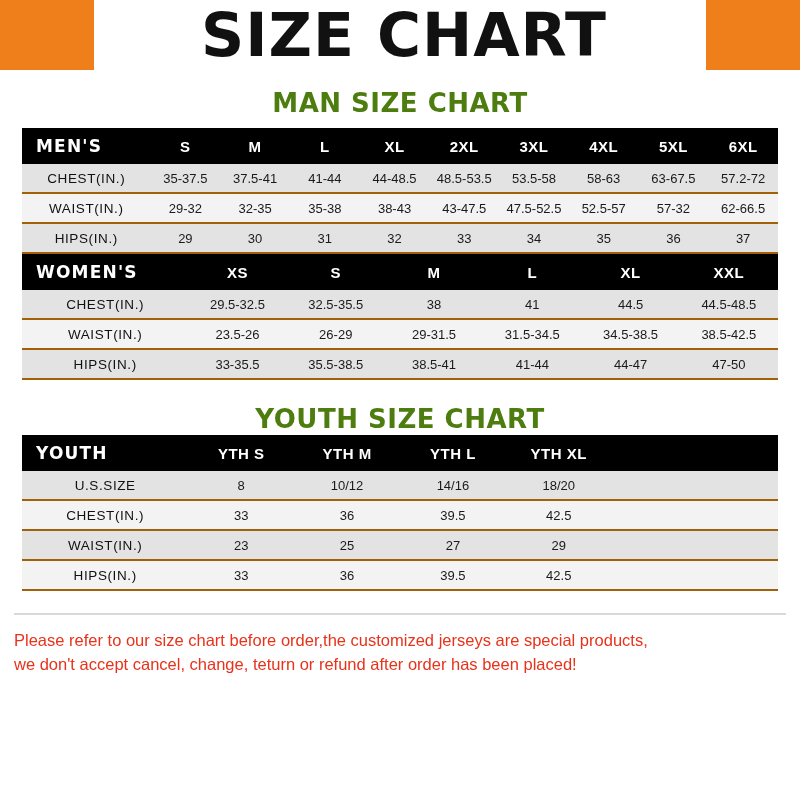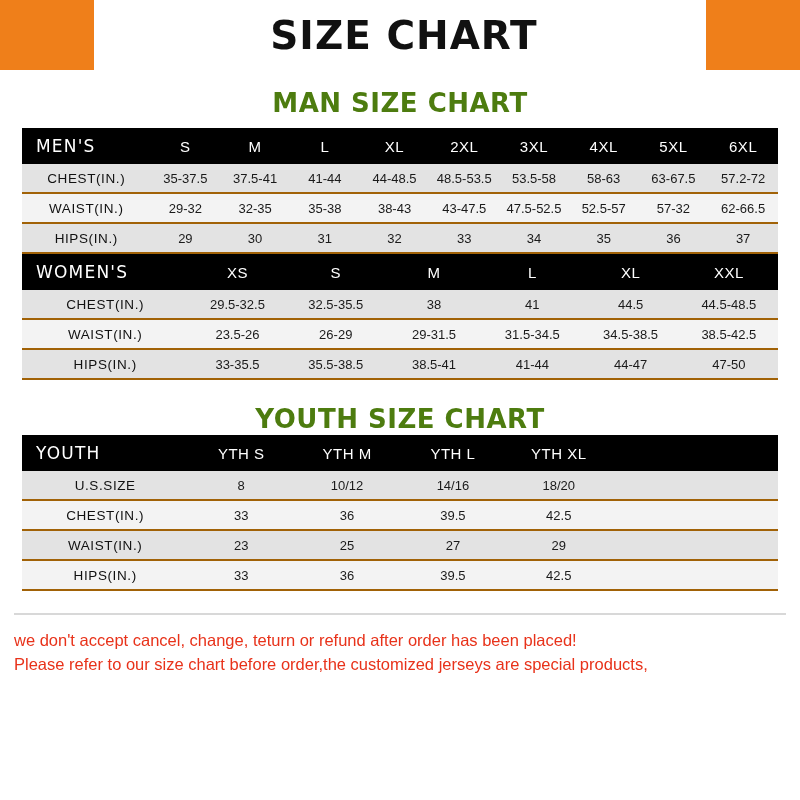--- a/index.html
+++ b/index.html
@@ -33,21 +33,21 @@
     background: #ffffff;
     width: 612px;
     height: 70px;
     display: flex;
     align-items: center;
     justify-content: center;
   }
   .banner-title {
     font-family: "DejaVu Sans", sans-serif;
     font-weight: bold;
-    font-size: 39px;
+    font-size: 60px;
     letter-spacing: 1px;
     color: #111111;
     line-height: 1;
     white-space: nowrap;
     margin-left: 8px;
   }
   
   .section {
     padding: 0 22px;
   }
@@ -76,21 +76,21 @@
     padding: 0;
     height: 28px;
     vertical-align: middle;
     font-family: "Liberation Sans", sans-serif;
   }
   table.chart thead th {
     background: #000000;
     color: #ffffff;
     height: 36px;
     font-size: 15px;
-    font-weight: normal;
+    font-weight: bold;
     letter-spacing: 0.5px;
   }
   table.chart thead th.corner {
     font-family: "DejaVu Sans", sans-serif;
     font-size: 17px;
     letter-spacing: 1.2px;
     text-align: left;
     padding-left: 14px;
   }
   table.chart tbody tr.odd td { background: #e3e3e3; }
@@ -308,17 +308,17 @@
           <td>36</td>
           <td>39.5</td>
           <td>42.5</td>
           <td></td>
         </tr>
       </tbody>
     </table>
   </div>
 
   <div class="note">
+    <div>Please refer to our size chart before order,the customized jerseys are special products,</div>
     <div>we don't accept cancel, change, teturn or refund after order has been placed!</div>
-    <div>Please refer to our size chart before order,the customized jerseys are special products,</div>
   </div>
 
 </div>
 
 </body></html>

